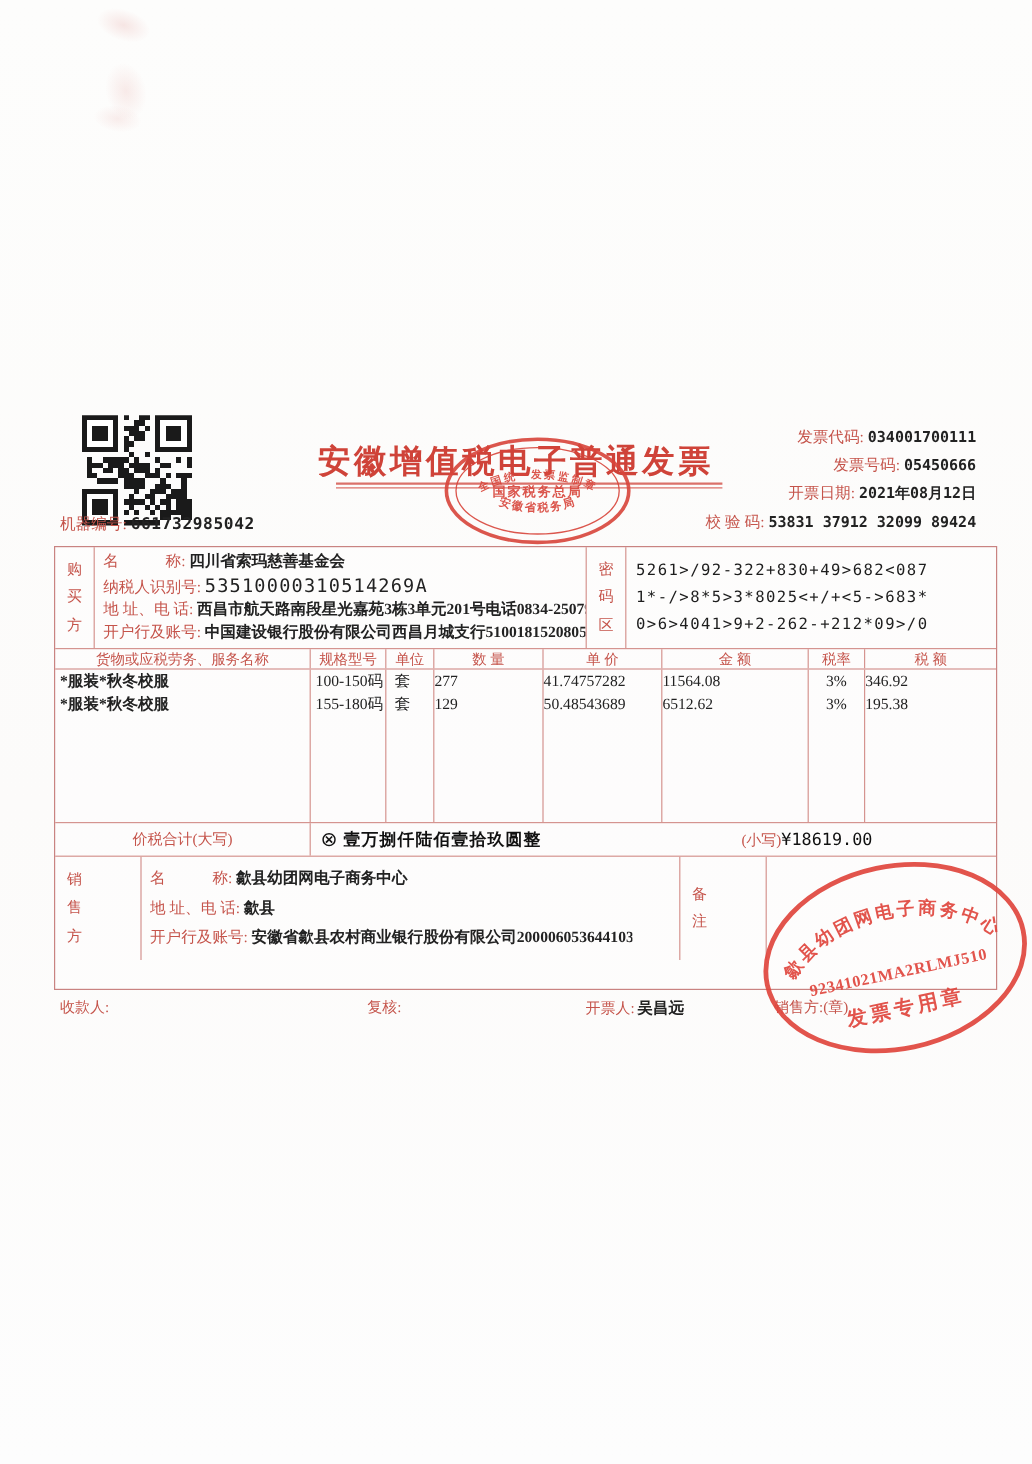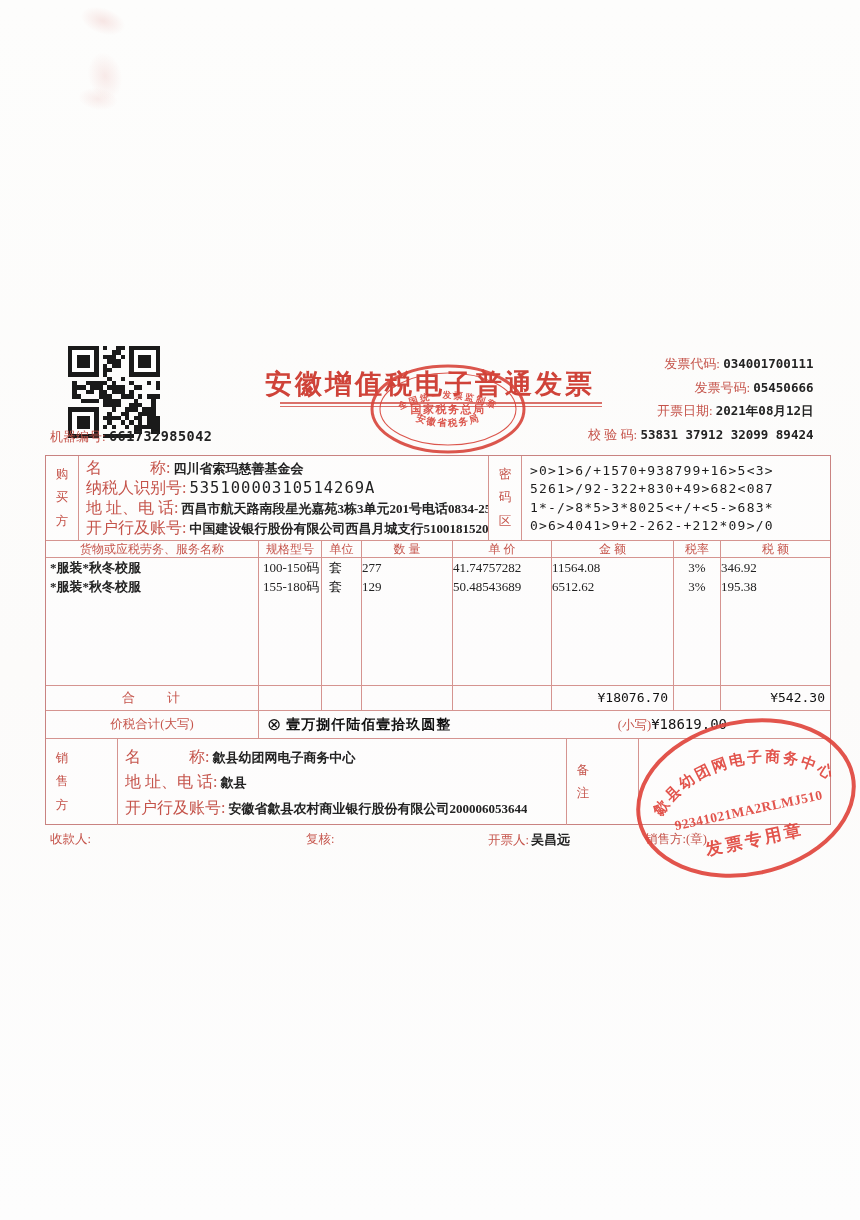--- a/index.html
+++ b/index.html
@@ -39,21 +39,21 @@
   
   .invoice-box{position:absolute;left:45px;top:455px;width:786px;height:370px;border:1.2px solid var(--line-strong);background:rgba(255,255,255,.35);}
   .party-row{display:grid;grid-template-columns:32px 410px 33px 1fr;}
   .party-row>*+*{border-left:1px solid var(--line);}
   .buyer-row{height:84px;}
   .seller-row{height:87px;border-top:1px solid var(--line);gap:39px;}
   .vlabel{color:var(--red);font-size:12.5px;line-height:1.85;width:100%;text-align:center;word-break:break-all;display:flex;align-items:center;justify-content:center;padding:2px 0;}
   .vlabel span{width:1.1em;display:block;text-align:center;}
   .party-content{display:flex;flex-direction:column;justify-content:space-evenly;padding:2px 4px 2px 7px;overflow:hidden;}
   .prow{white-space:nowrap;font-size:12.5px;line-height:1.25;}
-  .plabel{color:var(--red);font-size:16px;margin-right:3px;}
+  .plabel{color:var(--red);font-size:13px;margin-right:3px;}
   .pval{color:var(--ink);font-weight:600;font-size:13px;}
   .pval.big-id{font-family:"DejaVu Sans Mono","Liberation Mono",monospace;font-weight:500;font-size:15.5px;letter-spacing:1px;}
   .pwd-content{padding:4px 2px 4px 8px;display:flex;flex-direction:column;justify-content:space-evenly;}
   .pwd-line{font-size:13px;letter-spacing:1.2px;color:#1d1d1d;white-space:nowrap;}
 
   
   .cols{display:grid;grid-template-columns:212px 63px 40px 91px 99px 122px 47px 1fr;}
   .cols>*+*{border-left:1px solid var(--line);}
   .items-header{height:18px;border-top:1px solid var(--line);border-bottom:1px solid var(--line);}
   .items-header>div{color:var(--red);font-size:12px;text-align:center;line-height:17px;white-space:nowrap;overflow:hidden;}
@@ -305,21 +305,20 @@
           <span class="plabel">地 址、电 话:</span><span class="pval">西昌市航天路南段星光嘉苑3栋3单元201号电话0834-2507977</span>
         </div>
         <div class="prow">
           <span class="plabel">开户行及账号:</span><span class="pval">中国建设银行股份有限公司西昌月城支行51001815208051506397</span>
         </div>
       </div>
       <div class="vlabel">
           <span>密码区</span>
         </div>
       <div class="pwd-content mono">
-        <div class="pwd-line">&gt;0&gt;1&gt;6/+1570+938799+16&gt;5&lt;3&gt;</div>
         <div class="pwd-line">5261&gt;/92-322+830+49&gt;682&lt;087</div>
         <div class="pwd-line">1*-/&gt;8*5&gt;3*8025&lt;+/+&lt;5-&gt;683*</div>
         <div class="pwd-line">0&gt;6&gt;4041&gt;9+2-262-+212*09&gt;/0</div>
       </div>
     </div>
 
     <div class="cols items-header">
       <div>货物或应税劳务、服务名称</div>
       <div>规格型号</div>
       <div>单位</div>
@@ -358,30 +357,20 @@
       <div class="c-rate">
         <div class="itcell">3%</div>
         <div class="itcell">3%</div>
       </div>
       <div>
         <div class="itcell num-r">346.92</div>
         <div class="itcell num-r">195.38</div>
       </div>
     </div>
 
-    <div class="cols total-row">
-      <div class="total-label">合　　计</div>
-      <div></div>
-      <div></div>
-      <div></div>
-      <div></div>
-      <div class="total-num">¥18076.70</div>
-      <div></div>
-      <div class="total-num">¥542.30</div>
-    </div>
 
     <div class="taxtotal-row">
       <div class="tt-label">价税合计(大写)</div>
       <div class="tt-content">
         <span class="tt-cross">⊗</span>
         <span class="tt-upper">壹万捌仟陆佰壹拾玖圆整</span>
         <span class="tt-small">
           <span class="lab">(小写)</span><span class="val">¥18619.00</span>
         </span>
       </div>

